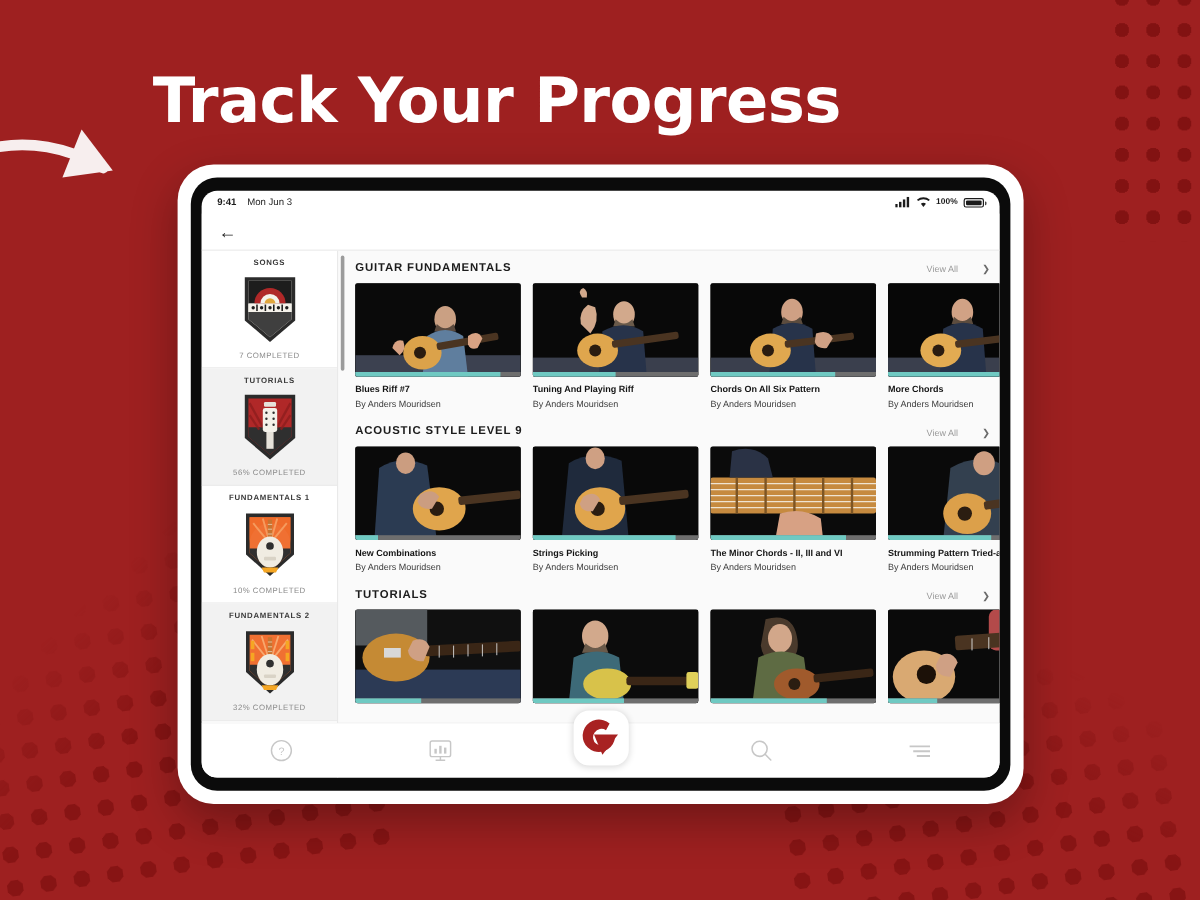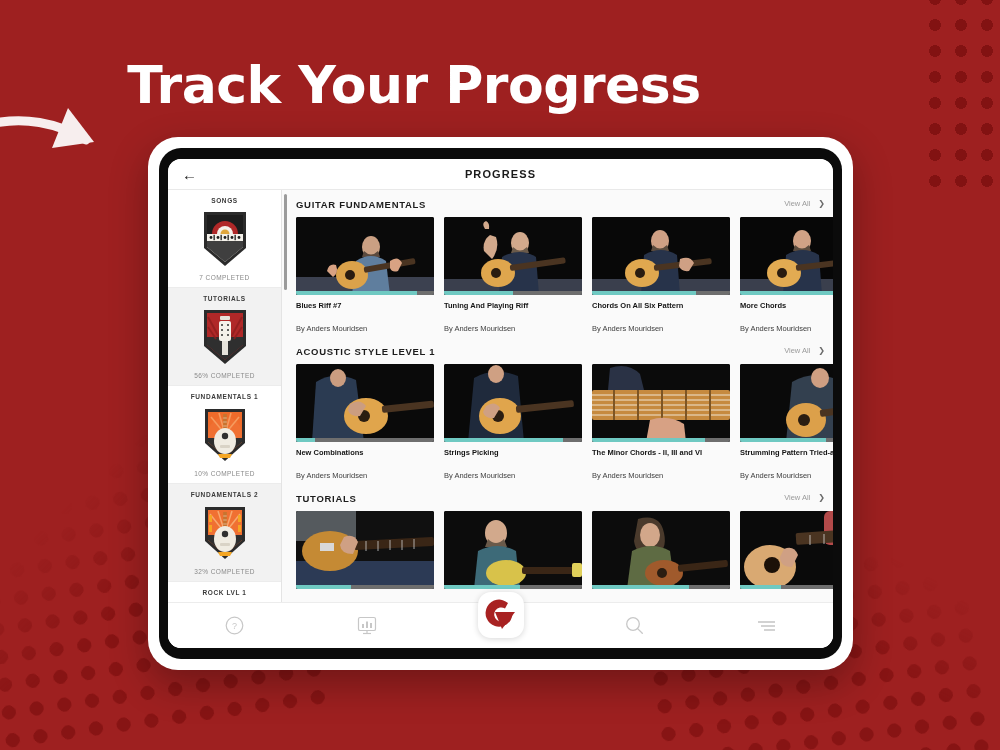--- a/index.html
+++ b/index.html
@@ -146,51 +146,51 @@
     flex: 1; min-width: 0; background: #fafafa;
     overflow: hidden; position: relative;
     padding-left: 8px;
   }
   .vscroll {
     position: absolute; left: 2px; top: 4px; width: 2.5px; height: 96px;
     background: #9b9b9b; border-radius: 2px;
   }
   .section { padding: 0 0 4px 0; }
   .sec-head {
-    display: flex; align-items: flex-start;
+    display: flex; align-items: flex-end;
     padding: 9px 0 7px 6px;
   }
   .sec-title {
     font-size: 9.5px; font-weight: 700; letter-spacing: 0.7px; color: #1c1c1c;
   }
   .view-all {
     margin-left: auto; margin-right: 8px;
     font-size: 7.5px; color: #9a9a9a;
-    display: flex; align-items: center; gap: 8px; cursor: pointer;
+    display: flex; align-items: center; gap: 20px; cursor: pointer;
   }
   .chev { font-size: 8px; color: #6a6a6a; }
 
   .cards { display: flex; gap: 10px; padding-left: 6px; }
   .card { width: 138px; flex: 0 0 138px; cursor: pointer; }
   .thumb {
     width: 100%; height: 78px; border-radius: 2px; overflow: hidden;
     position: relative; background: #060606;
   }
   .thumb .photo { position: absolute; inset: 0; }
   .pbar {
     position: absolute; left: 0; right: 0; bottom: 0; height: 4px;
     background: #6e6e6e;
   }
   .pbar i { display: block; height: 100%; background: #6fc9c2; }
   .card-title {
     font-size: 7.5px; font-weight: 700; color: #141414;
     margin-top: 6px; white-space: nowrap; overflow: hidden;
   }
   .card-author {
-    font-size: 7.5px; color: #3d3d3d; margin-top: 14px; white-space: nowrap;
+    font-size: 7.5px; color: #3d3d3d; margin-top: 3px; white-space: nowrap;
   }
 
   
   .botnav {
     position: absolute; left: 0; right: 0; bottom: 0; height: 46px;
     background: #ffffff;
     border-top: 1px solid #ececec;
     display: flex; align-items: center; justify-content: space-around;
     border-radius: 0 0 13px 13px;
     z-index: 5;
@@ -215,24 +215,43 @@
 
 <svg class="arrow-deco" viewBox="0 0 150 80">
   <path d="M2 28 C 40 16, 78 26, 104 42" stroke="#f7eeee" stroke-width="9" fill="none" stroke-linecap="round"></path>
   <path d="M86 10 L112 44 L70 50 Z" fill="#f7eeee"></path>
 </svg>
 
 <div class="tablet">
  <div class="bezel">
   <div class="screen">
 
+    <div class="statusbar">
+      <span class="sb-time">9:41</span>
+      <span class="sb-date">Mon Jun 3</span>
+      <span class="sb-right">
+        <svg width="13" height="9" viewBox="0 0 13 9">
+          <rect x="0" y="6" width="2" height="3" fill="#1b1b1b"></rect>
+          <rect x="3.2" y="4.2" width="2" height="4.8" fill="#1b1b1b"></rect>
+          <rect x="6.4" y="2.2" width="2" height="6.8" fill="#1b1b1b"></rect>
+          <rect x="9.6" y="0" width="2" height="9" fill="#1b1b1b"></rect>
+        </svg>
+        <svg width="11" height="9" viewBox="0 0 11 9">
+          <path d="M5.5 8.4 L3.4 5.8 A3.4 3.4 0 0 1 7.6 5.8 Z" fill="#1b1b1b"></path>
+          <path d="M0.6 3.0 A7.6 7.6 0 0 1 10.4 3.0" stroke="#1b1b1b" stroke-width="1.5" fill="none"></path>
+        </svg>
+        <span class="sb-pct">100%</span>
+        <span class="batt">
+              <i></i>
+            </span>
+      </span>
+    </div>
 
     <div class="navbar">
       <span class="back-btn">←</span>
-      <div class="nav-title">PROGRESS</div>
     </div>
 
     <div class="appbody">
 
       <div class="sidebar">
 
         <div class="course">
           <div class="course-name">SONGS</div>
           <div class="badge-wrap">
             <svg width="52" height="60" viewBox="0 0 52 60">
@@ -450,21 +469,21 @@
                     </div>
               </div>
               <div class="card-title">More Chords</div>
               <div class="card-author">By Anders Mouridsen</div>
             </div>
           </div>
         </div>
 
         <div class="section">
           <div class="sec-head">
-            <div class="sec-title">ACOUSTIC STYLE LEVEL 1</div>
+            <div class="sec-title">ACOUSTIC STYLE LEVEL 9</div>
             <div class="view-all">
               <span>View All</span>
               <span class="chev">❯</span>
             </div>
           </div>
           <div class="cards">
 
             <div class="card">
               <div class="thumb">
                 <svg class="photo" viewBox="0 0 138 78" preserveAspectRatio="none">

